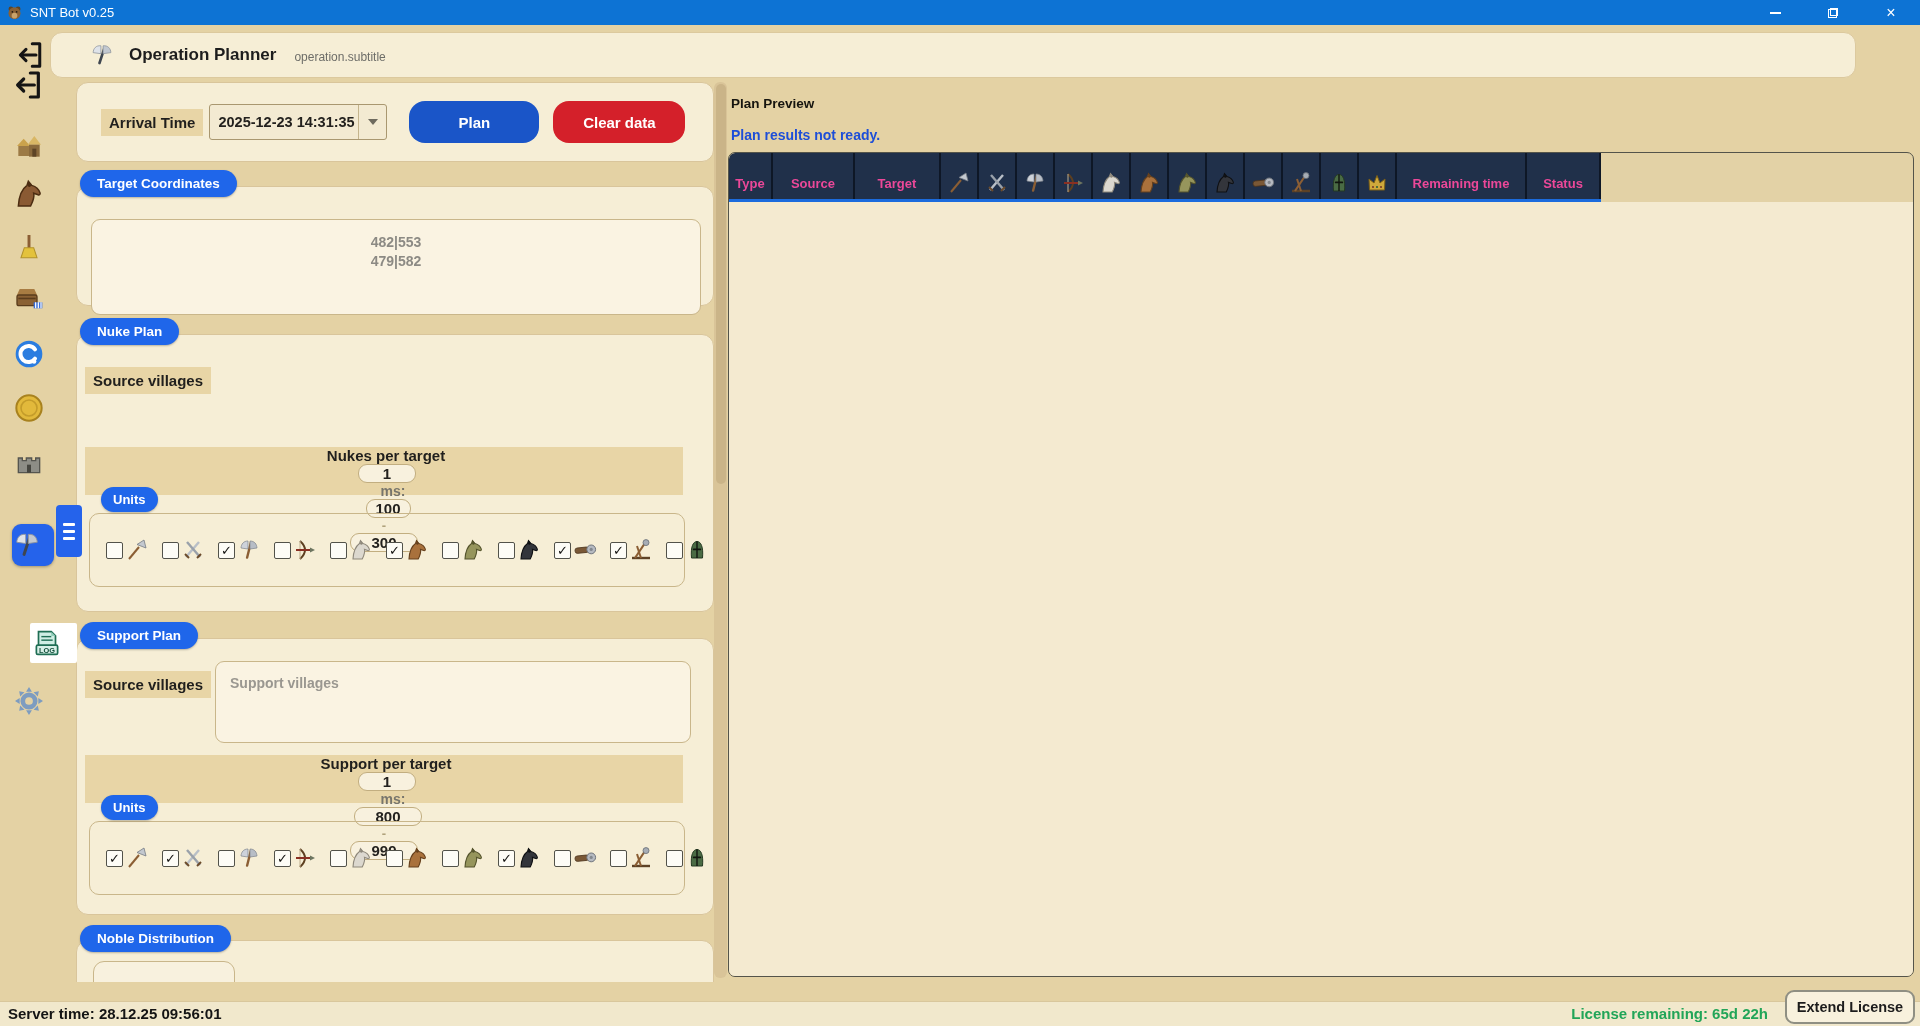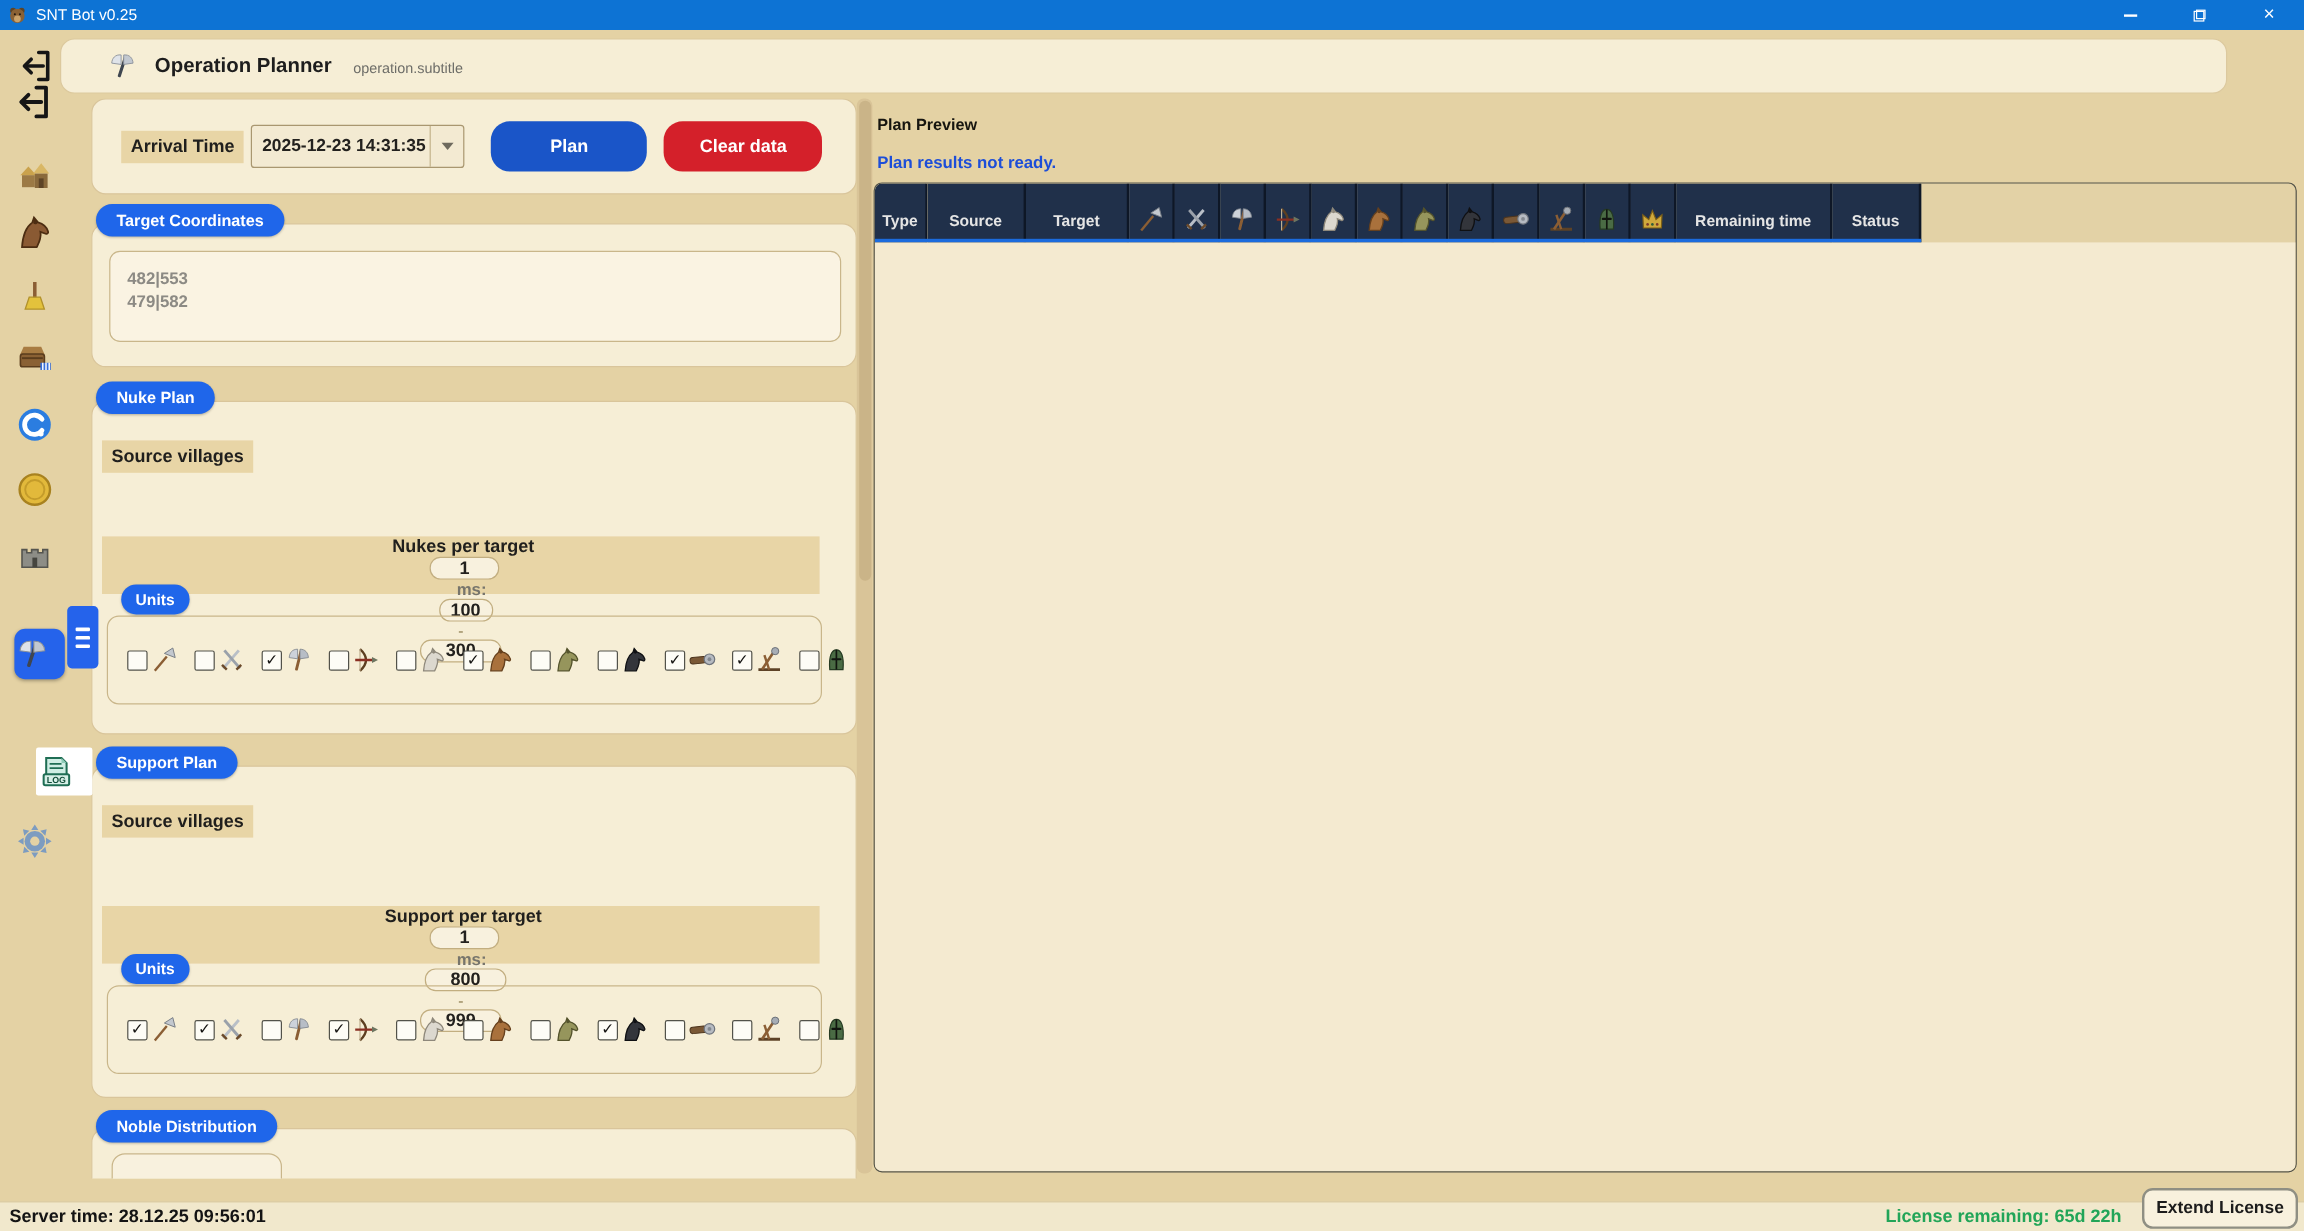--- a/index.html
+++ b/index.html
@@ -77,21 +77,21 @@
   .caret-down { width:0; height:0; border-left:5px solid transparent; border-right:5px solid transparent; border-top:6px solid #6e6a5e; }
   .btn { border:none; border-radius:16px; color:#fff; font-weight:bold; font-size:15px;
     display:flex; align-items:center; justify-content:center; font-family:inherit; }
   .btn-plan { margin-left:22px; width:130px; height:42px; background:#1a55c8; }
   .btn-clear { margin-left:14px; width:132px; height:42px; background:#d4202a; }
 
   
   textarea { resize:none; background:#faf3e2; border:1px solid #c9b68a; border-radius:9px;
     font-family:inherit; font-size:14px; font-weight:bold; padding:13px 14px; outline:none; }
   textarea::placeholder { color:#9a9790; font-weight:bold; }
-  .ta-coords { position:absolute; left:14px; top:22px; width:610px; height:76px; color:#8c8a84; line-height:1.35; }
+  .ta-coords { position:absolute; left:14px; top:32px; width:610px; height:96px; color:#8c8a84; line-height:1.35;text-align:center; }
   .ta-src { position:absolute; left:138px; width:476px; height:82px; }
   .num-in { height:40px; background:#f8f1de; border:1px solid #c2ae80; border-radius:9px;
     font-family:inherit; font-size:15px; font-weight:bold; color:#23211e; text-align:center; outline:none; }
 
   .srcrow-label { position:absolute; left:8px; }
   .band { position:absolute; left:8px; right:30px; height:48px; background:#e8d5a6;
     display:flex; align-items:center;flex-direction:column; }
   .band .lbl { font-size:15px; font-weight:bold; color:#201f1d; padding-left:4px; }
   .band .ms { font-size:14px; font-weight:bold; color:#77756c; }
   .band .dash { font-size:13px; font-weight:bold; color:#b0a27c; margin:0 6px; }
@@ -111,21 +111,21 @@
   .mid-thumb { position:absolute; left:1.5px; top:2px; width:10px; height:400px; background:#cab488; border-radius:5px; }
 
   
   .preview-title { position:absolute; left:731px; top:96px; font-size:13.5px; font-weight:bold; color:#16150f; }
   .preview-status { position:absolute; left:731px; top:127px; font-size:14px; font-weight:bold; color:#1d4ed8; }
   .ptable { position:absolute; left:728px; top:152px; width:1186px; height:825px;
     background:#e3d2a6; border:1px solid #54544a; border-radius:7px; overflow:hidden; }
   .phead { position:absolute; left:0; top:0; height:46px; display:flex; }
   .th { height:60px; background:#20304a; border-right:2px solid #0e1726;
     display:flex; align-items:center; justify-content:center;
-    color:#e5e5e5; font-size:13px; font-weight:bold; }
+    color:#ec4899; font-size:13px; font-weight:bold; }
   .th:first-child { border-top-left-radius:6px; }
   .th .colicon { width:24px; height:24px; display:block; }
   .phead-underline { position:absolute; left:0; top:46px; width:872px; height:3px; background:#1b6bdd; }
   .pbody { position:absolute; left:0; top:49px; right:0; bottom:0; background:#f4ead0; }
 
   
   .statusbar { position:absolute; left:0; bottom:0; width:1920px; height:25px;
     background:#f1e8cc; border-top:1px solid #d9c79c; z-index:40; }
   .server-time { position:absolute; left:8px; top:3px; font-size:15px; font-weight:bold; color:#141414; }
   .license { position:absolute; right:152px; top:3px; font-size:15px; font-weight:bold; color:#22a558; }
@@ -386,20 +386,21 @@
               <rect x="7.8" y="10.5" width="8.4" height="1.8" rx="0.9" fill="#11150f"></rect>
               <line x1="12" y1="3.5" x2="12" y2="20" stroke="#11150f" stroke-width="1.4"></line>
             </svg></span>
         </span>
       </div>
   </div>
 
   <span class="badge badge-sp">Support Plan</span>
   <div class="card card4">
     <span class="lblock srcrow-label" style="top:32px;">Source villages</span>
+    <textarea class="ta-src" style="top: 22px;" placeholder="Support villages"></textarea>
     <div class="band" style="top:116px;">
       <span class="lbl">Support per target</span>
       <input class="num-in" style="width: 58px; margin-left: 6px;" value="1">
       <span class="ms" style="margin-left:18px;">ms:</span>
       <input class="num-in" style="width: 68px; margin-left: 8px;" value="800">
       <span class="dash">-</span>
       <input class="num-in" style="width: 68px;" value="999">
     </div>
     <span class="badge-units" style="left:24px; top:156px;">Units</span>
     <div class="units-box" style="top:182px;">

